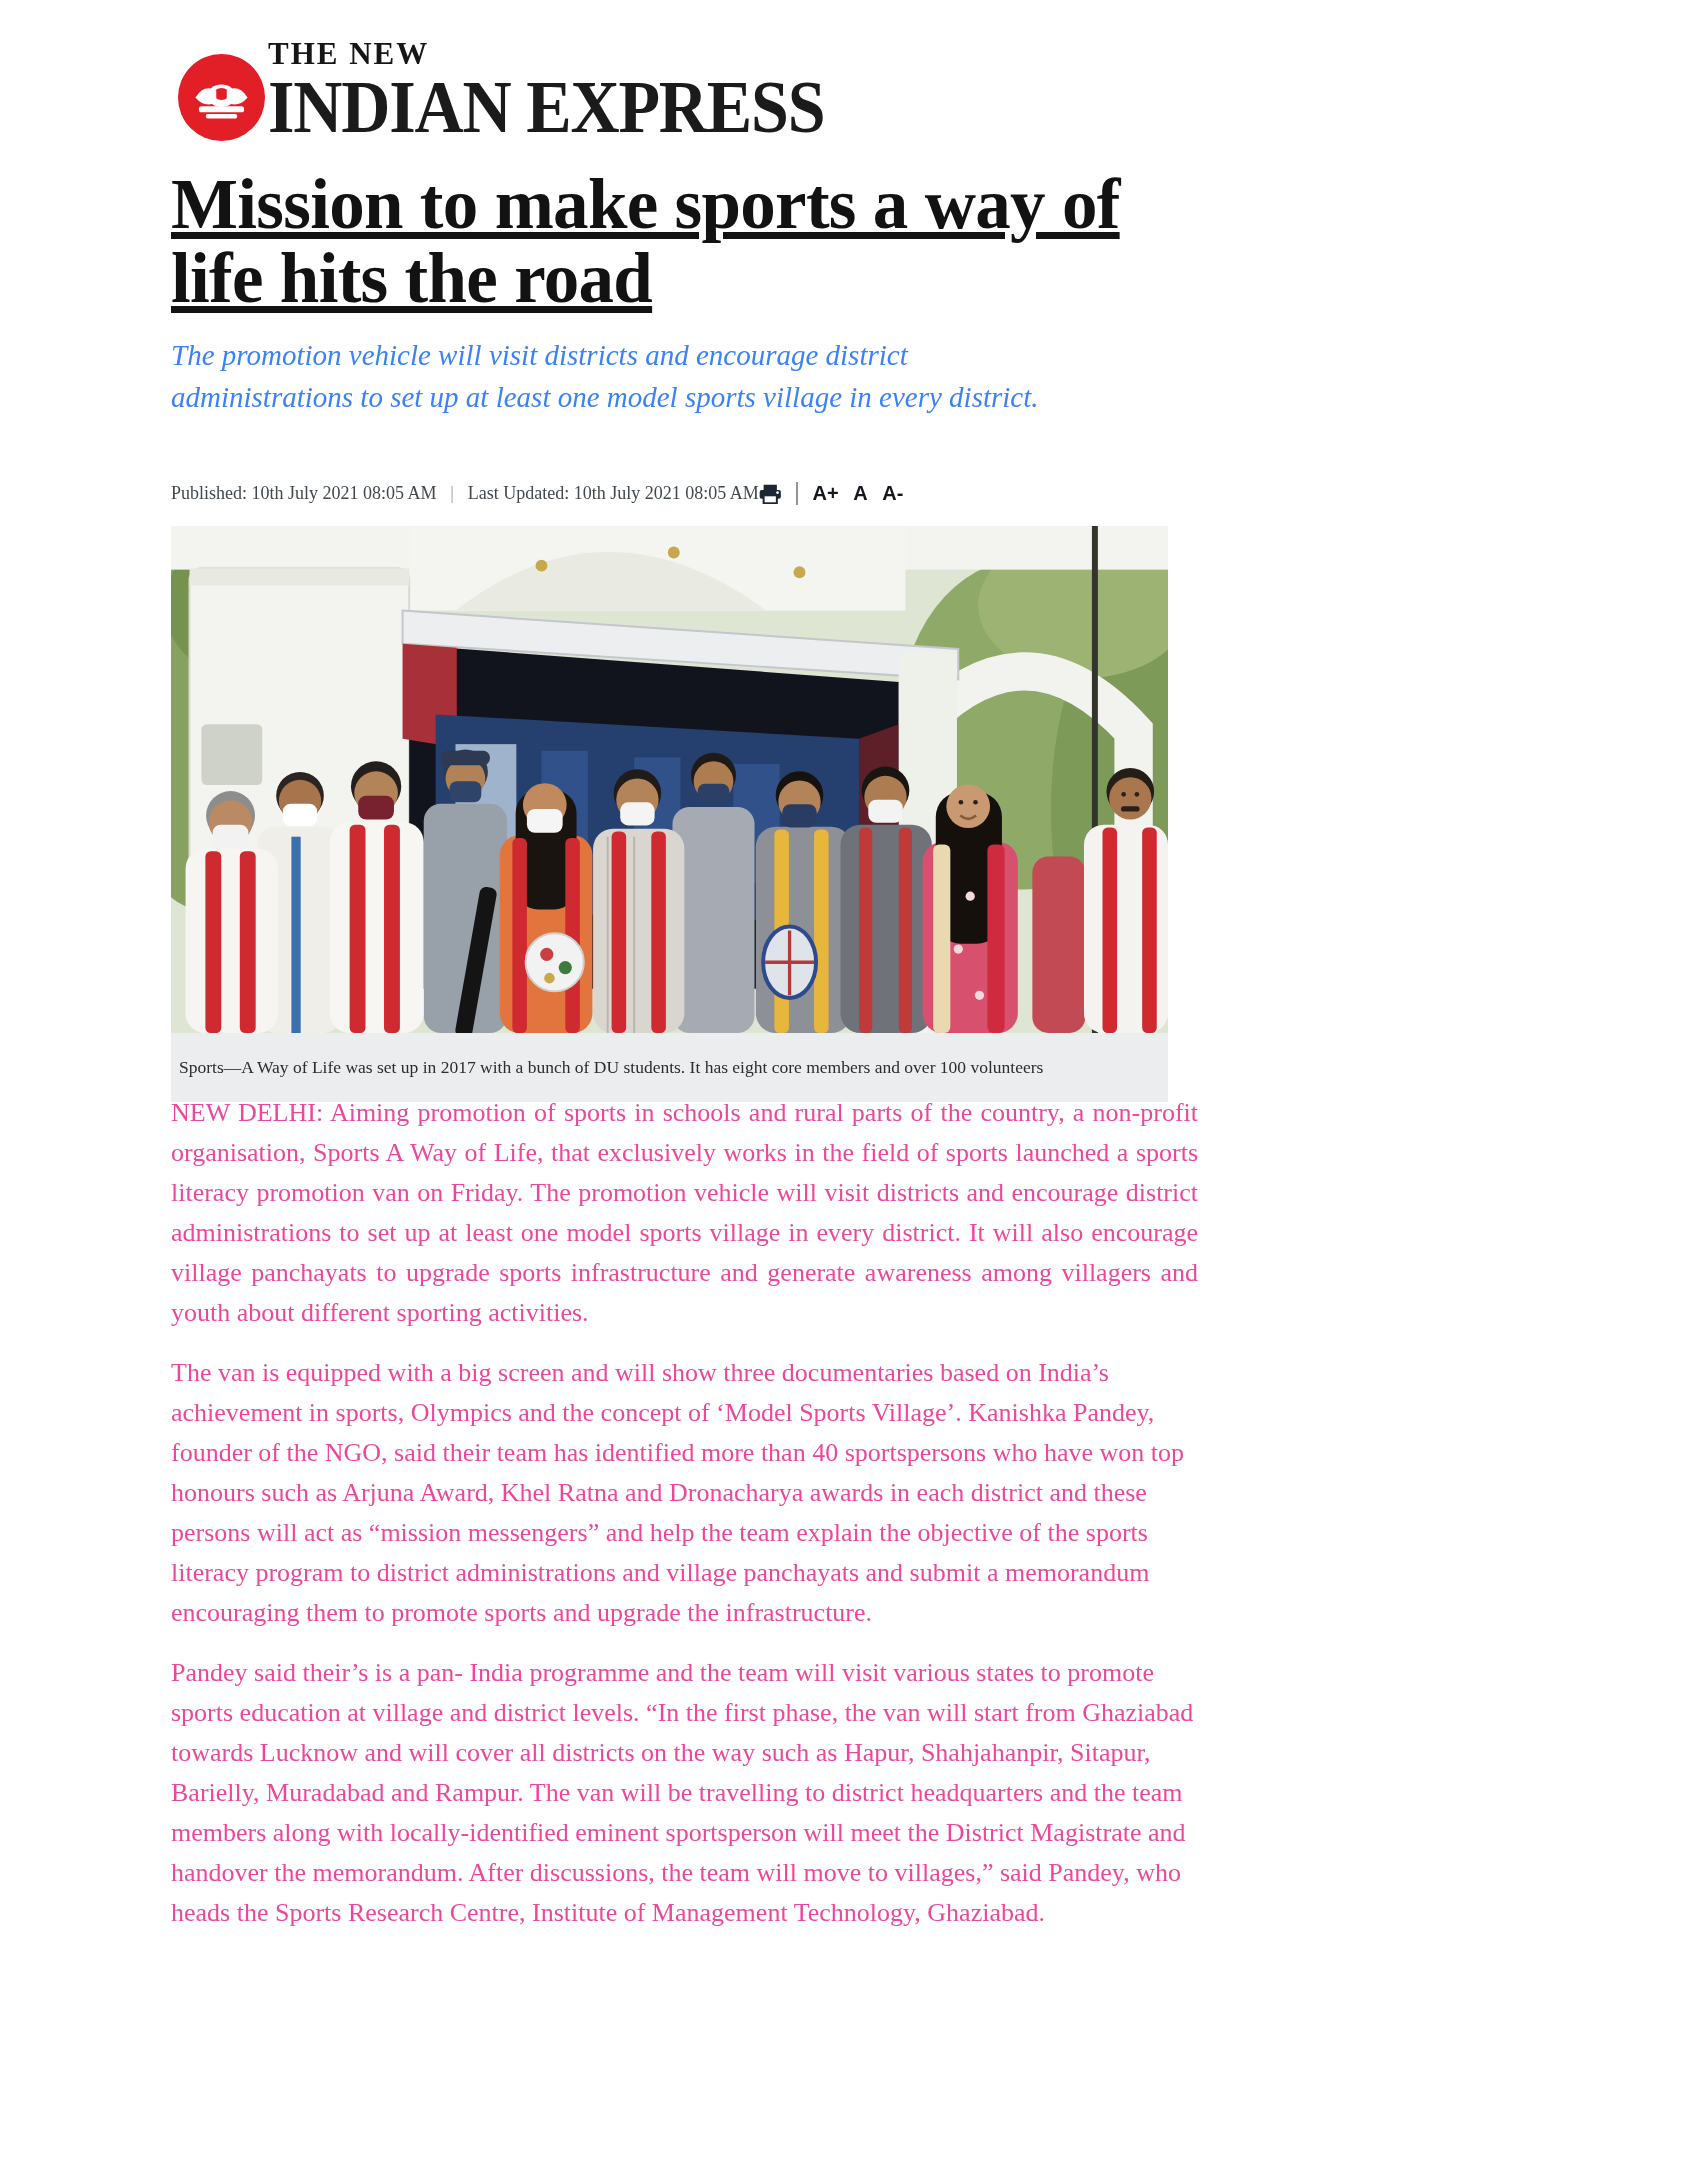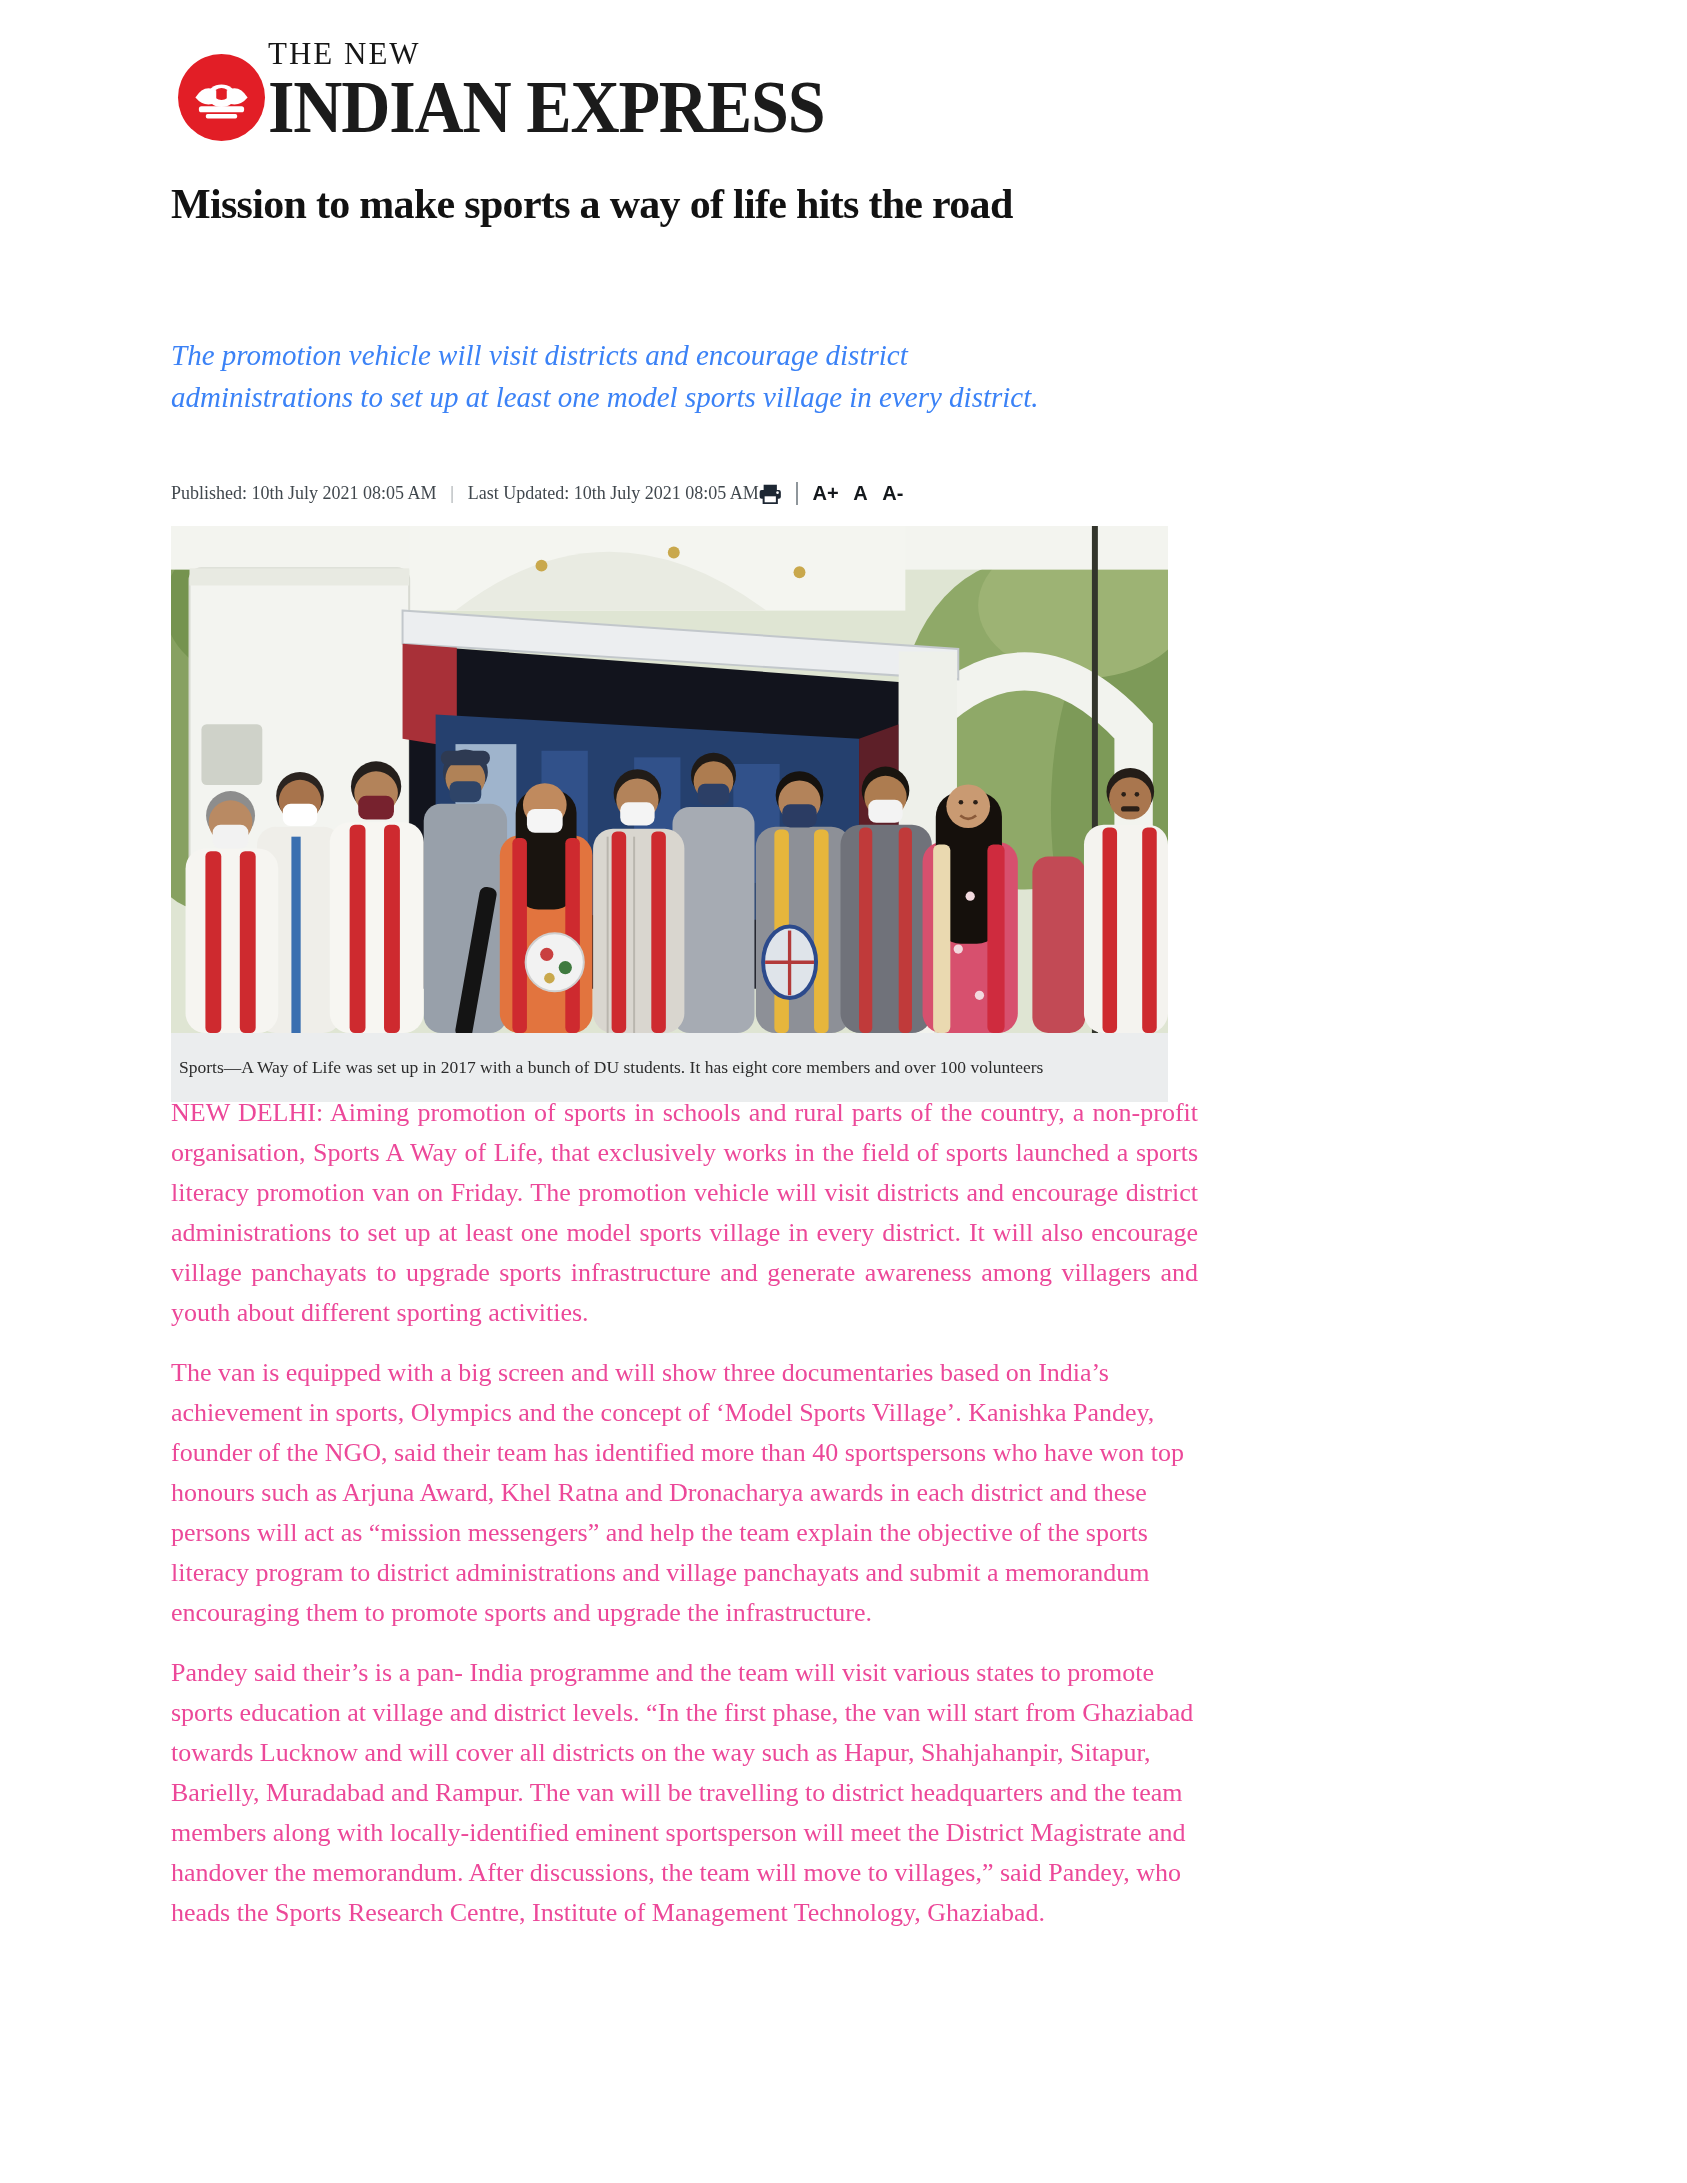--- a/index.html
+++ b/index.html
@@ -3,27 +3,27 @@
 <meta charset="utf-8">
 <style>
   html,body{margin:0;padding:0;background:#ffffff;}
   .page{position:relative;width:1687px;height:2183px;background:#ffffff;
         font-family:"Liberation Serif",serif;overflow:hidden;}
 
   
   .masthead{position:absolute;left:171px;top:38px;width:794px;height:119px;cursor:pointer;}
   .emblem{position:absolute;left:6.6px;top:16px;width:87px;height:87px;border-radius:50%;}
   .brand{position:absolute;left:97px;top:0;}
-  .brand-top{font-size:31px;font-weight:400;color:#161616;letter-spacing:2px;line-height:1;}
+  .brand-top{font-size:31px;font-weight:700;color:#161616;letter-spacing:2px;line-height:1;}
   .brand-main{font-size:74px;font-weight:700;color:#1b1b1b;letter-spacing:-1.3px;line-height:1;
               transform:scaleX(.92);transform-origin:left;margin-top:1.3px;}
 
   
   .headline{position:absolute;left:171px;top:167px;width:1006px;
-            font-size:42px;line-height:74px;font-weight:700;color:#121212;letter-spacing:-0.7px;}
+            font-size:71px;line-height:74px;font-weight:700;color:#121212;letter-spacing:-0.7px;text-decoration:underline;}
   .standfirst{position:absolute;left:171px;top:334px;width:926px;
               font-size:29px;line-height:42px;font-style:italic;color:#3b82f6;}
 
   
   .meta-row{position:absolute;left:171px;top:482px;width:996px;display:flex;
             justify-content:flex-start;align-items:center;}
   .meta-left{font-size:18px;color:#41484e;}
   .meta-left .sep{color:#9aa0a4;margin:0 9.3px;}
   .meta-controls{display:flex;align-items:center;gap:14.6px;}
   .print-btn{width:22.5px;height:20px;cursor:pointer;}

